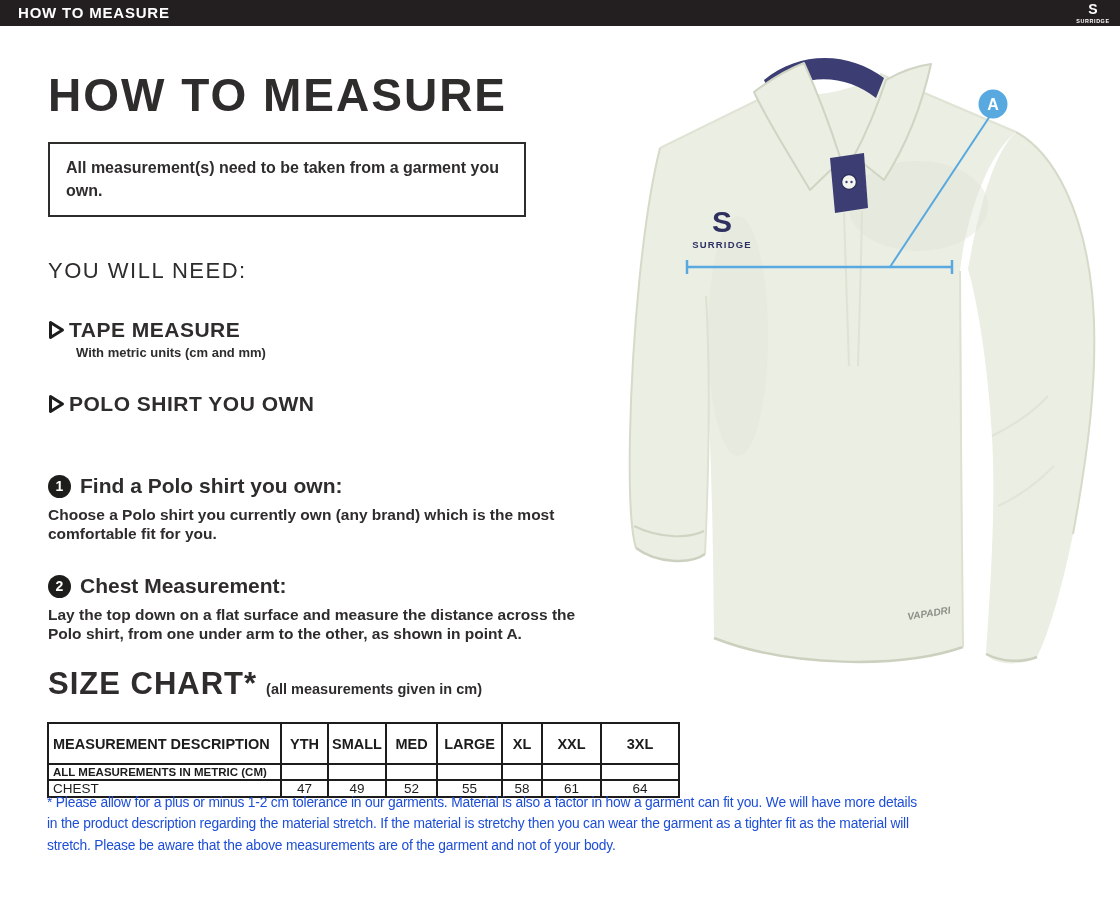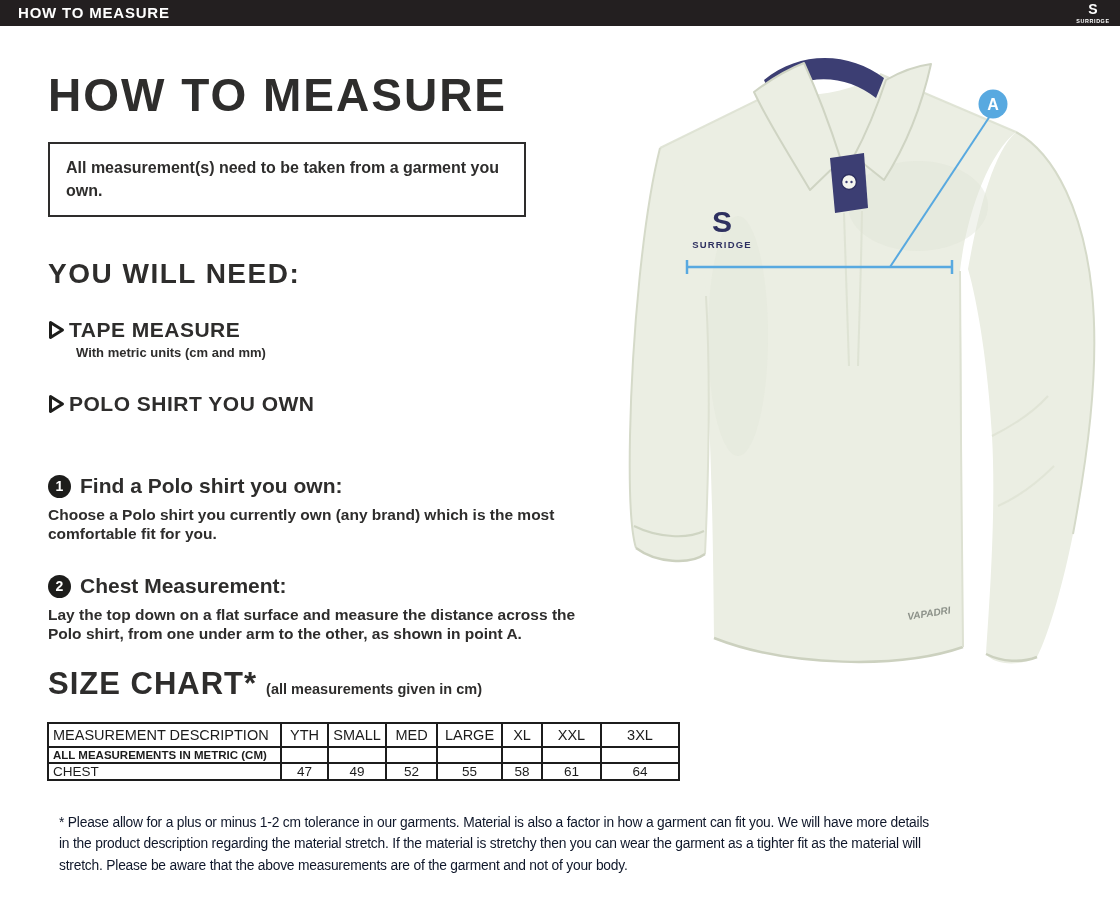--- a/index.html
+++ b/index.html
@@ -12,21 +12,21 @@
   .topbar-title { position: absolute; left: 18px; top: 0; line-height: 26px; color: #fff;
                   font-size: 15px; font-weight: 700; letter-spacing: 0.8px; }
   .brandbox { position: absolute; right: 3px; top: 0; width: 48px; height: 26px;
               display: flex; align-items: center; justify-content: center; }
 
   
   .main-title { position: absolute; left: 48px; top: 68px; font-size: 46px; font-weight: 800;
                 letter-spacing: 2px; color: #2e2d2c; }
   .notice-box { position: absolute; left: 48px; top: 142px; width: 478px; border: 2px solid #2e2d2c;
                 padding: 13px 16px; font-size: 16px; font-weight: 700; line-height: 1.42; color: #2e2d2c; }
-  .need-heading { position: absolute; left: 48px; top: 258px; font-size: 28px; font-weight: 700;
+  .need-heading { position: absolute; left: 48px; top: 258px; font-size: 22px; font-weight: 400;
                   letter-spacing: 1.5px; }
   .need-item { position: absolute; left: 48px; }
   .need-item .row { display: flex; align-items: center; gap: 4px; }
   .need-item .label { font-size: 21px; font-weight: 700; letter-spacing: 0.5px; }
   .need-item .desc { font-size: 13px; font-weight: 700; margin-top: 3px; margin-left: 28px; }
   .item-1 { top: 318px; }
   .item-2 { top: 392px; }
 
   .step { position: absolute; left: 48px; width: 560px; }
   .step .row { display: flex; align-items: center; gap: 9px; }
@@ -38,27 +38,27 @@
   .step-2 { top: 574px; }
 
   .size-heading-row { position: absolute; left: 48px; top: 666px; display: flex; align-items: baseline; gap: 9px; }
   .size-heading { font-size: 31px; font-weight: 800; letter-spacing: 1px; }
   .size-subheading { font-size: 14.5px; font-weight: 700; }
 
   table.size-chart { position: absolute; left: 47px; top: 722px; border-collapse: collapse;
                      table-layout: fixed; width: 633px; }
   table.size-chart th, table.size-chart td { border: 2px solid #1c1c1c; color: #1c1c1c;
                      text-align: center; overflow: hidden; white-space: nowrap; }
-  table.size-chart th { font-size: 14.5px; font-weight: 400; height: 24px; padding: 2px 2px; }
+  table.size-chart th { font-size: 14.5px; font-weight: 700; height: 41px; padding: 2px 2px; }
   table.size-chart th.c0, table.size-chart td.c0 { text-align: left; padding-left: 4px; }
   tr.metric-row td { font-size: 11.5px; font-weight: 700; height: 16px; }
   tr.values-row td { font-size: 13.5px; font-weight: 400; height: 14px; }
 
-  .footnote { position: absolute; left: 47px; top: 812px; width: 875px; font-size: 13.8px;
-              letter-spacing: -0.2px; line-height: 1.55; color: #0f172a; font-weight: 400; margin-left: 12px; }
+  .footnote { position: absolute; left: 47px; top: 792px; width: 875px; font-size: 13.8px;
+              letter-spacing: -0.2px; line-height: 1.55; color: #1d4ed8; font-weight: 400; }
 
   
   .product { position: absolute; left: 618px; top: 36px; width: 502px; height: 690px; }
 </style>
 </head>
 <body>
 
 <div class="page-root">
 
   <div class="topbar">

